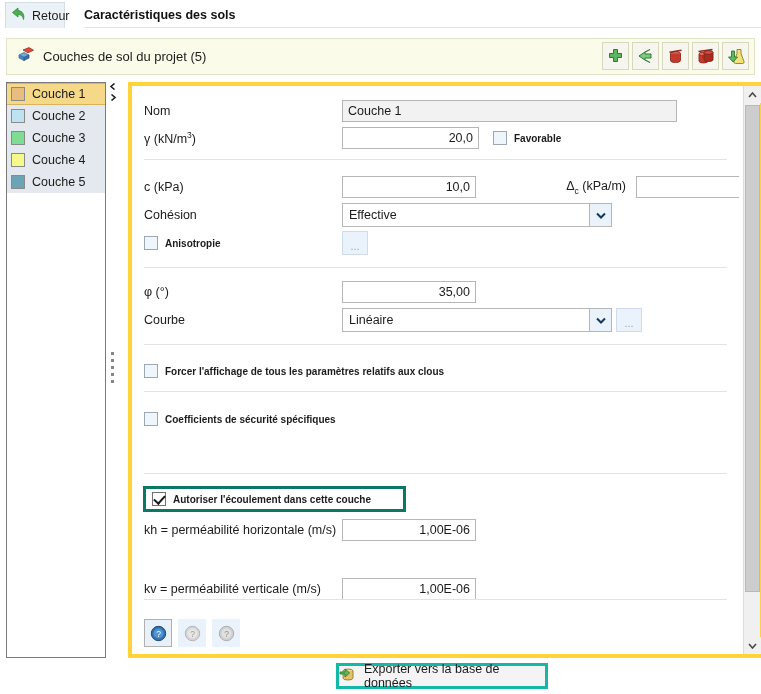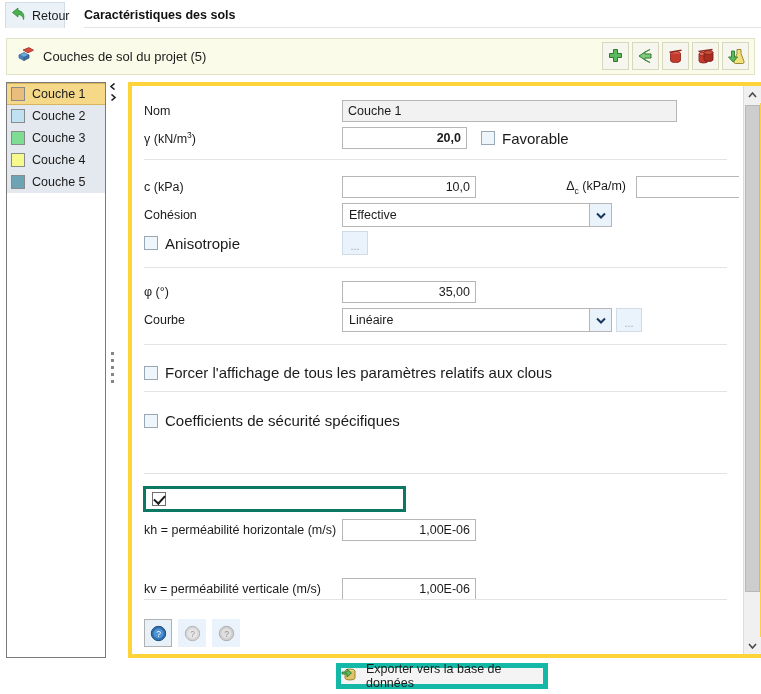--- a/index.html
+++ b/index.html
@@ -210,21 +210,21 @@
   }
   .cbox.checked::after {
     content: "";
     position: absolute;
     left: 3px; top: 0px;
     width: 5px; height: 9px;
     border: solid #1b1b1b;
     border-width: 0 2px 2px 0;
     transform: rotate(42deg);
   }
-  .cb-label { margin-left: 7px; font-size: 15px; }
+  .cb-label { margin-left: 7px; font-size: 10px; font-weight: bold; }
 
   .combo {
     height: 24px;
     border: 1px solid #b6b6b6;
     background: #ffffff;
     box-sizing: border-box;
     display: flex;
     align-items: center;
     cursor: pointer;
   }
@@ -317,21 +317,21 @@
     box-sizing: border-box;
     cursor: pointer;
   }
 
   
   .export-btn {
     position: absolute;
     left: 336px; top: 663px;
     width: 212px; height: 26px;
     background: #f4f4f4;
-    border: 5px solid #14b8a6;
+    border: 3px solid #14b8a6;
     box-sizing: border-box;
     display: flex;
     align-items: center;
     justify-content: center;
     font-size: 12.5px;
     color: #1b1b1b;
     cursor: pointer;
   }
   .export-btn .eb-label { margin-left: 7px; }
 
@@ -451,21 +451,21 @@
 
     <div class="row" style="left:12px; top:14px;">
       <span class="flabel" style="width:198px;">Nom</span>
       <span class="txtfield readonlyish" style="width:335px;">Couche 1</span>
     </div>
 
     <div class="row" style="left:12px; top:41px;">
       <span class="flabel" style="width:198px;">
         <span>γ (kN/m</span><span class="sup">3</span><span>)</span>
       </span>
-      <span class="txtfield num" style="width:125px;font-weight:bold;">20,0</span>
+      <span class="txtfield num" style="width:137px;">20,0</span>
       <span class="cbox" style="margin-left:14px;"></span>
       <span class="cb-label">Favorable</span>
     </div>
 
     <div class="divider" style="left:12px; top:73px; width:583px;"></div>
 
     <div class="row" style="left:12px; top:90px;">
       <span class="flabel" style="width:198px;">c (kPa)</span>
       <span class="txtfield num" style="width:134px;">10,0</span>
       <span class="flabel" style="width:150px; text-align:right; padding-right:10px;">
@@ -523,20 +523,21 @@
 
     <div class="row" style="left:12px; top:326px;">
       <span class="cbox"></span>
       <span class="cb-label">Coefficients de sécurité spécifiques</span>
     </div>
 
     <div class="divider" style="left:12px; top:387px; width:583px;"></div>
 
     <div class="hl-box" style="left: 11px; top: 400px; width: 263px; height: 26px; border-color: rgb(11, 120, 100);">
       <span class="cbox checked"></span>
+      <span class="cb-label">Autoriser l'écoulement dans cette couche</span>
     </div>
 
     <div class="row" style="left:12px; top:433px;">
       <span class="flabel" style="width:198px;">kh = perméabilité horizontale (m/s)</span>
       <span class="txtfield num" style="width:134px;">1,00E-06</span>
     </div>
 
     <div class="row" style="left:12px; top:460px;margin-top:32px;">
       <span class="flabel" style="width:198px;">kv = perméabilité verticale (m/s)</span>
       <span class="txtfield num" style="width:134px;">1,00E-06</span>

